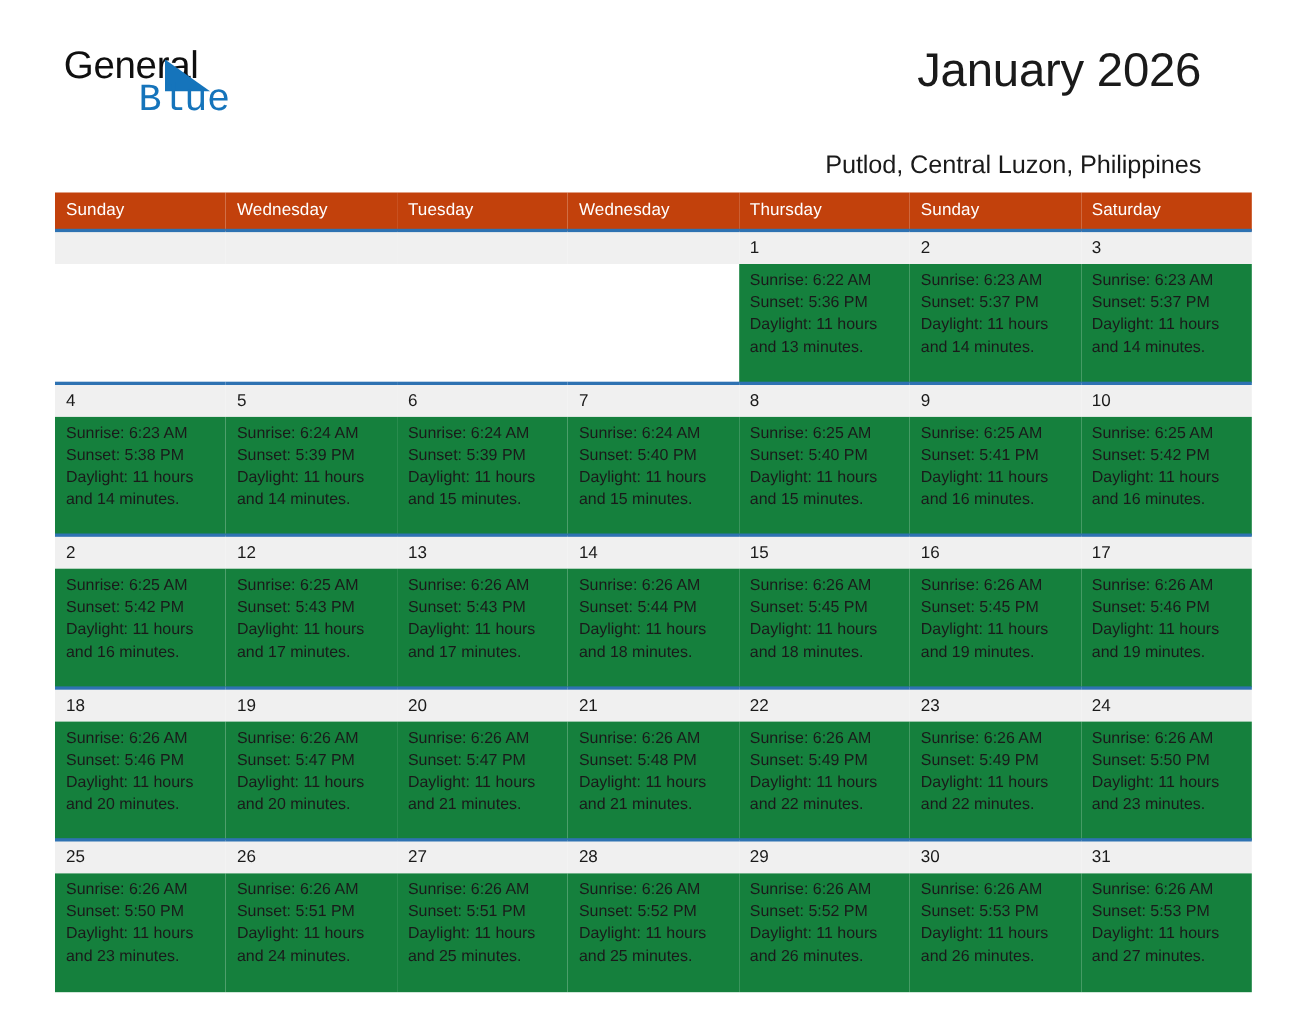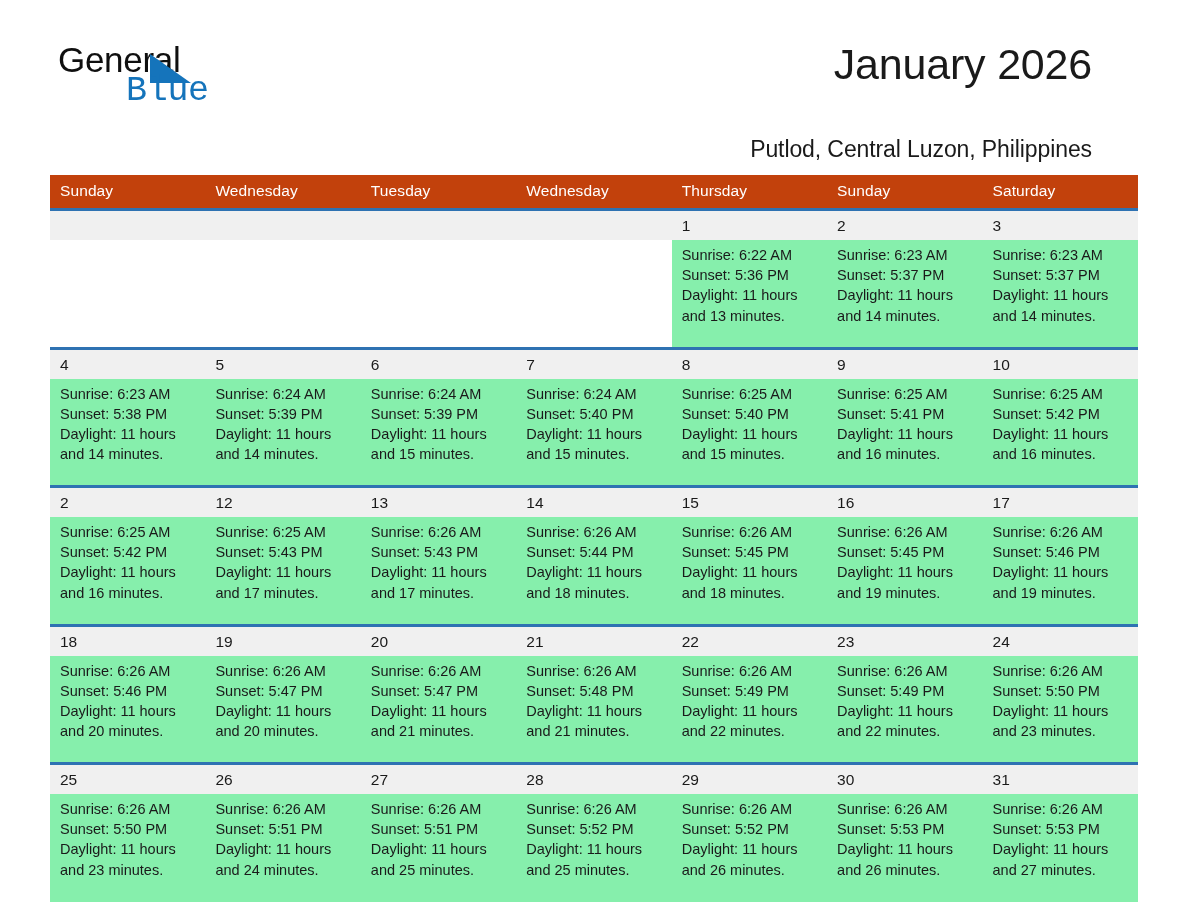--- a/index.html
+++ b/index.html
@@ -106,21 +106,21 @@
   .daynum-row td {
     background: #f0f0f0;
     font-size: 15.5px;
     color: #1a1a1a;
     padding: 6px 0 5px 10px;
     border-top: 3px solid #2e72b2;
     vertical-align: top;
     height: 27px;
   }
   .body-row td {
-    background: #86efac;
+    background: #15803d;
     vertical-align: top;
     padding: 5px 8px 16px 10px;
     height: 108px;
   }
   .cell-lines {
     font-size: 14.5px;
     line-height: 20.2px;
     color: #1a1a1a;
   }
   .cell-lines div { white-space: nowrap; }

